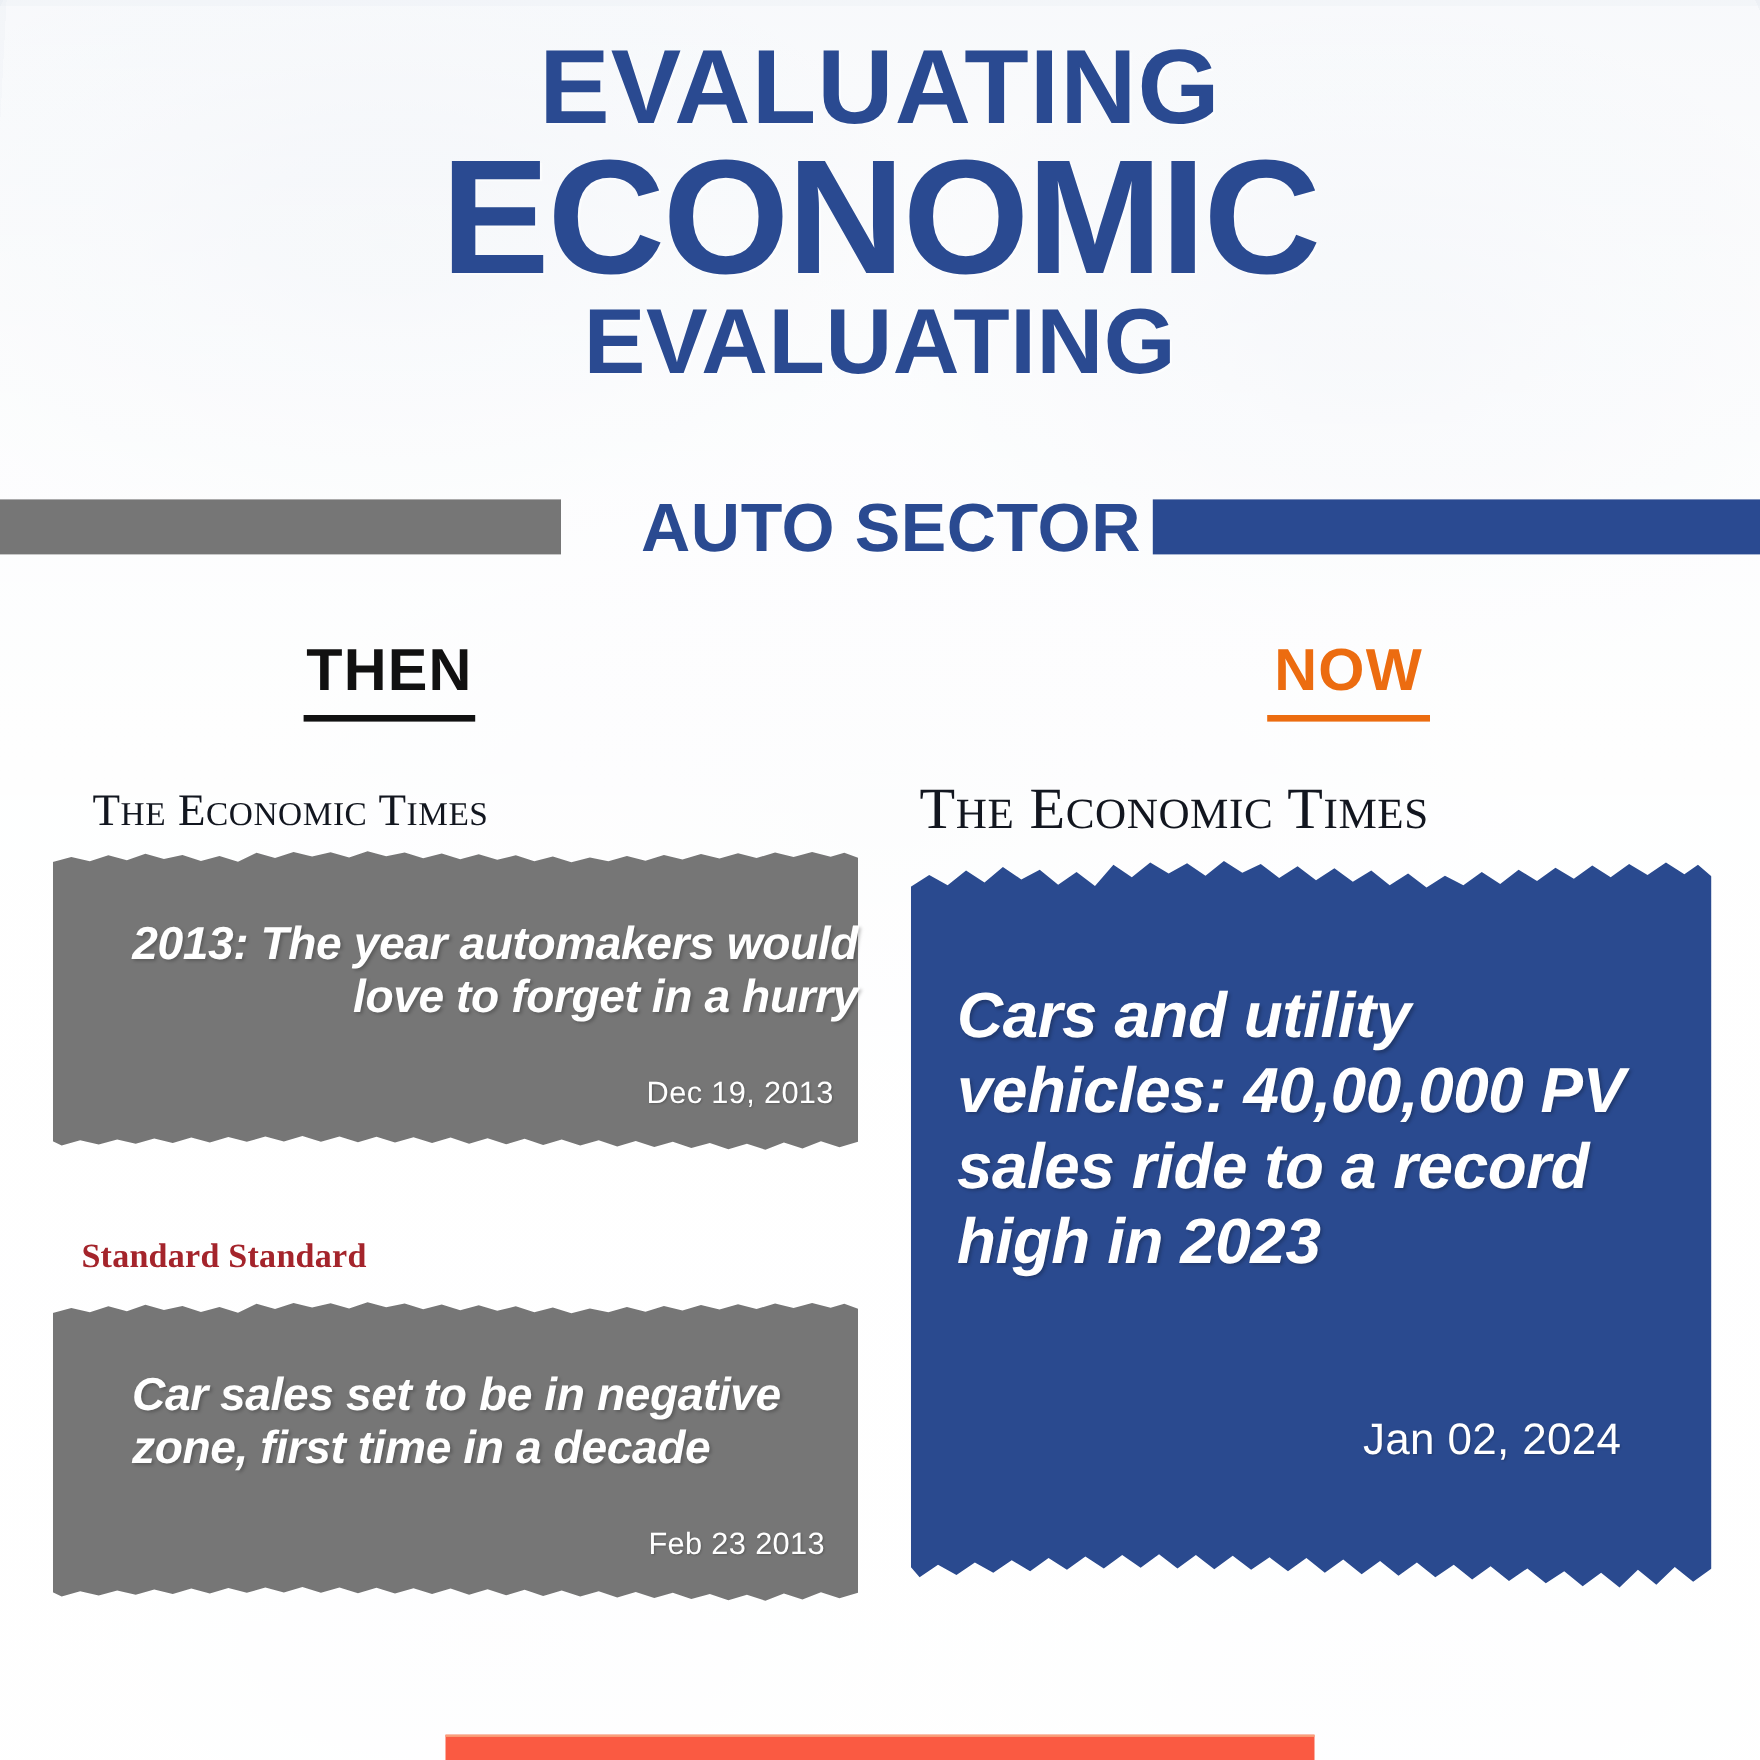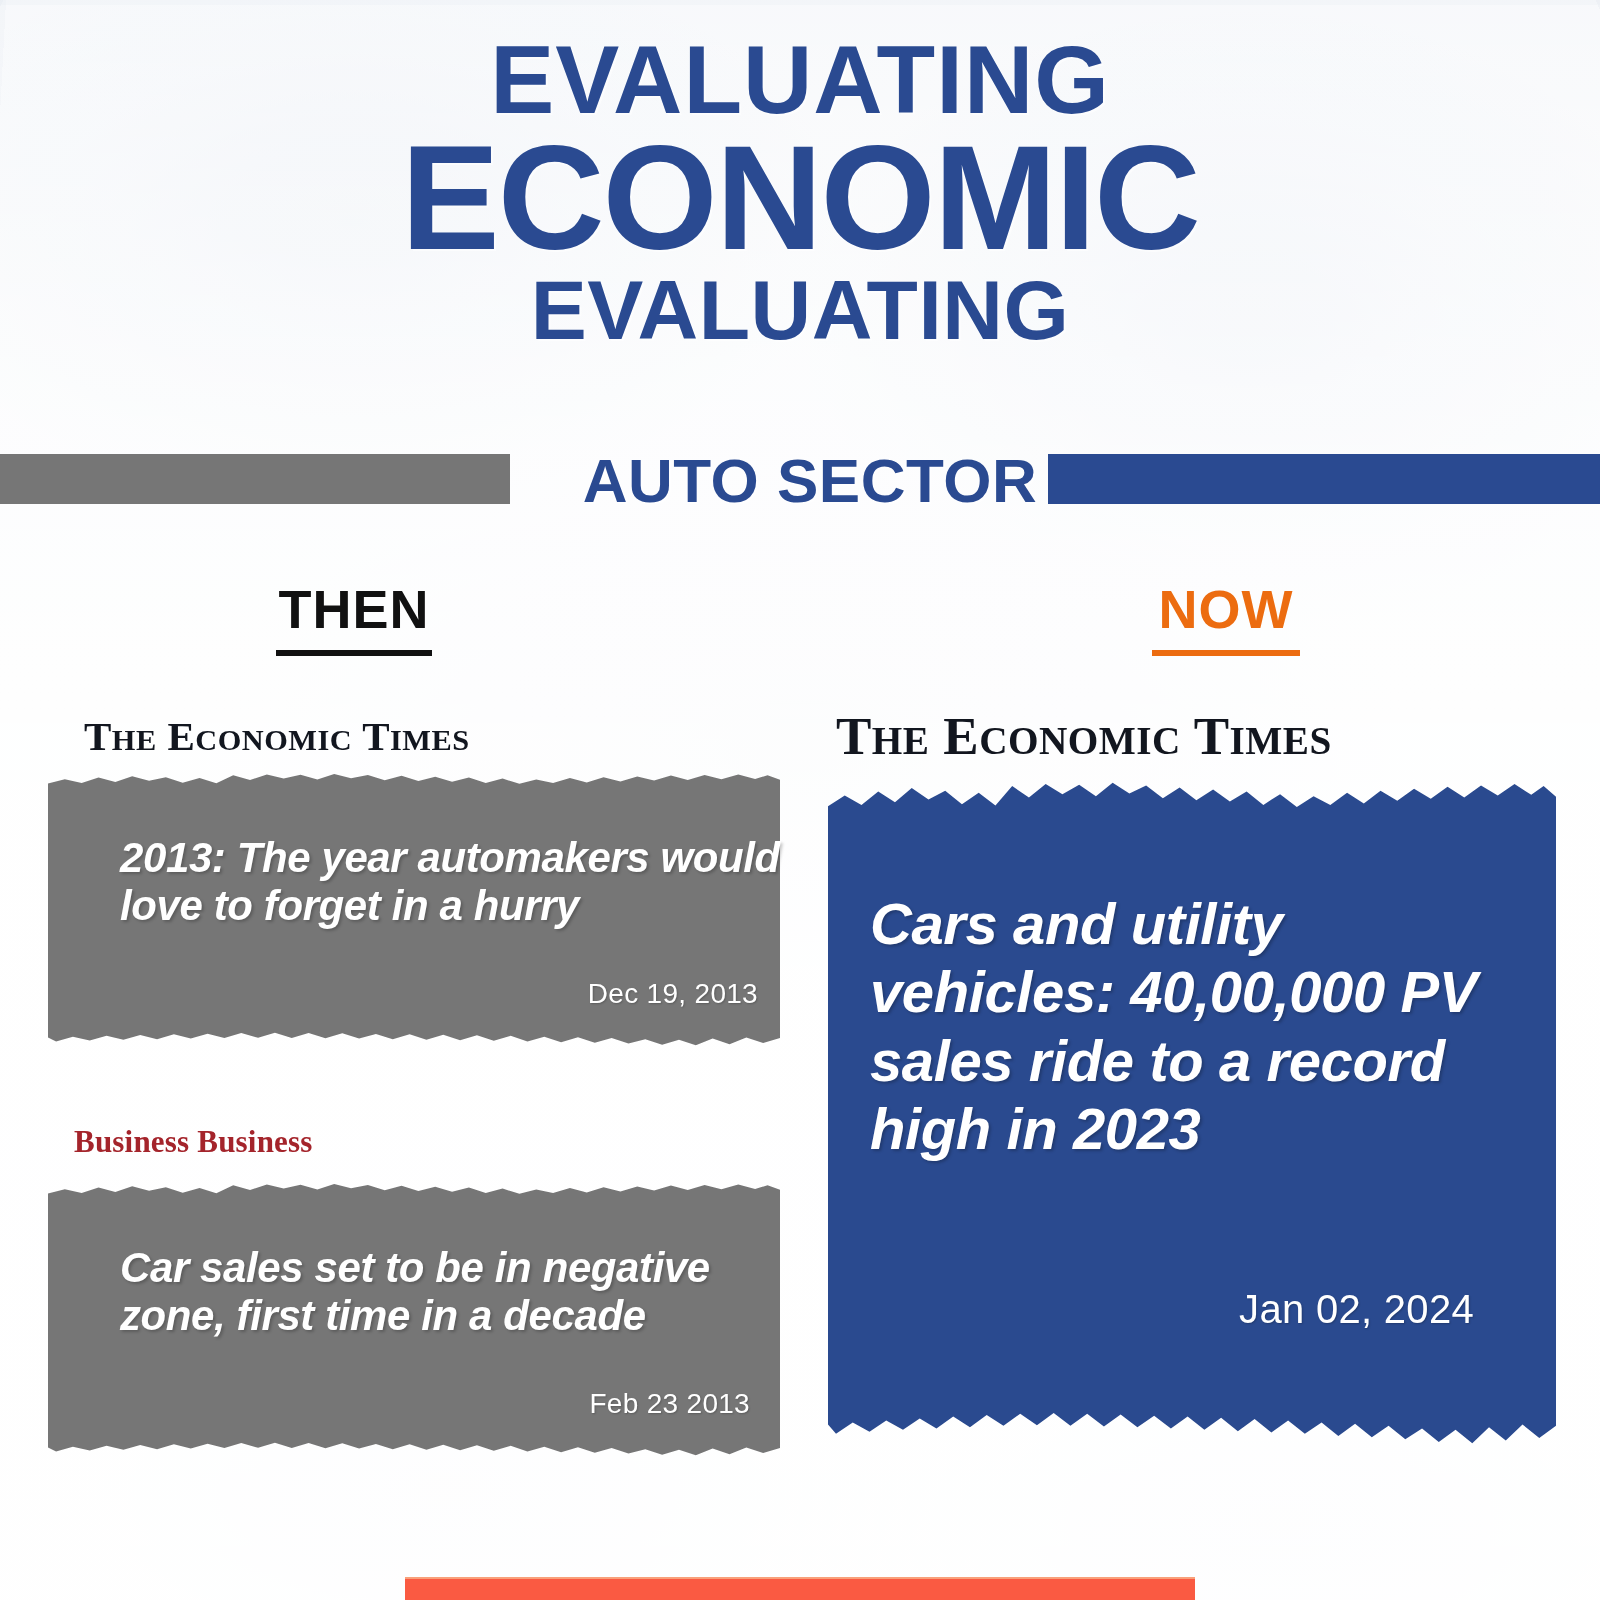--- a/index.html
+++ b/index.html
@@ -117,21 +117,21 @@
     margin-top: 10px;
     width: 100%;
   }
   .thenlabel .rule { background: #111111; }
   .nowlabel .rule  { background: #ec6c10; }
 
   
   .masthead {
     position: absolute;
     font-family: "Liberation Serif", serif;
-    font-weight: 700;
+    font-weight: 400;
     color: #12161f;
     white-space: nowrap;
   }
   .masthead .big  { font-size: 1em; }
   .masthead .small{ font-size: 0.74em; }
   .mh-then  { top: 712px; left: 84px;  font-size: 41px; letter-spacing: 0.5px; }
   .mh-now   { top: 706px; left: 836px; font-size: 53px; letter-spacing: 0.5px; }
   .mh-bs {
     position: absolute;
     top: 1124px; left: 74px;
@@ -190,21 +190,21 @@
   }
   .card .date {
     position: absolute;
     color: #ffffff;
     font-weight: 400;
     letter-spacing: 0.3px;
     text-shadow: 1px 1px 2px rgba(0,0,0,0.22);
   }
 
   
-  #card-then-1 { top: 772px; left: 48px; width: 732px; height: 276px; }
+  #card-then-1 { top: 772px; left: 48px; width: 732px; height: 276px; text-align: right; }
   #card-then-1 .headline { top: 62px; left: 72px; width: 660px; font-size: 42px; }
   #card-then-1 .date     { bottom: 38px; right: 22px; font-size: 28px; }
 
   
   #card-then-2 { top: 1182px; left: 48px; width: 732px; height: 276px; padding-left: 12px; }
   #card-then-2 .headline { top: 62px; left: 72px; width: 660px; font-size: 42px; }
   #card-then-2 .date     { bottom: 38px; right: 30px; font-size: 28px; }
 
   
   #card-now { top: 778px; left: 828px; width: 728px; height: 672px; }
@@ -259,21 +259,21 @@
       <span class="big">E</span><span class="small">CONOMIC</span>
       <span class="big">T</span><span class="small">IMES</span>
     </div>
 
     <div class="masthead mh-now">
       <span class="big">T</span><span class="small">HE</span>
       <span class="big">E</span><span class="small">CONOMIC</span>
       <span class="big">T</span><span class="small">IMES</span>
     </div>
 
-    <div class="mh-bs">Business Business</div>
+    <div class="mh-bs">Standard Standard</div>
 
     <div class="card gray" id="card-then-1">
       <div class="sheet torn"></div>
       <div class="headline">2013: The year automakers would love to forget in a hurry</div>
       <div class="date">Dec 19, 2013</div>
     </div>
 
     <div class="card gray" id="card-then-2">
       <div class="sheet torn"></div>
       <div class="headline">Car sales set to be in negative zone, first time in a decade</div>

